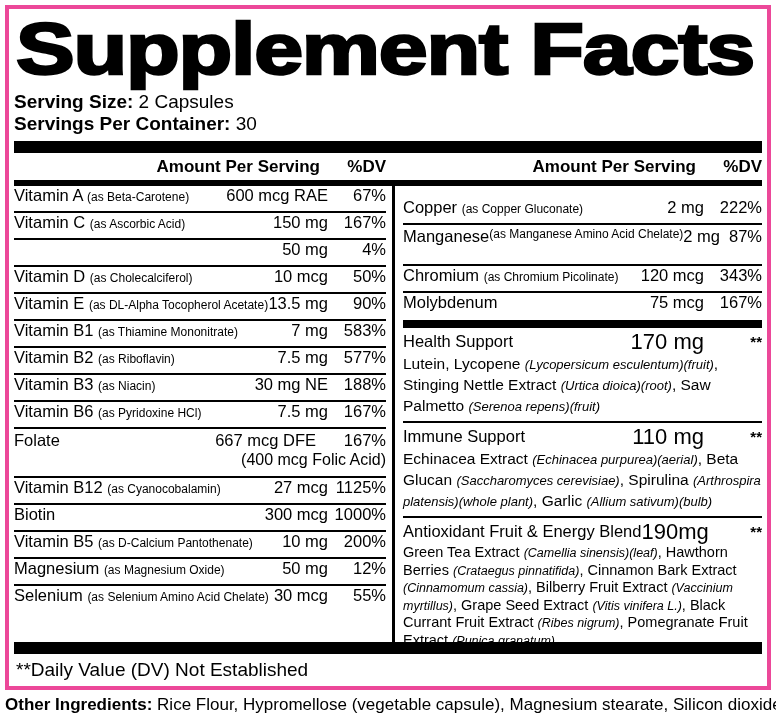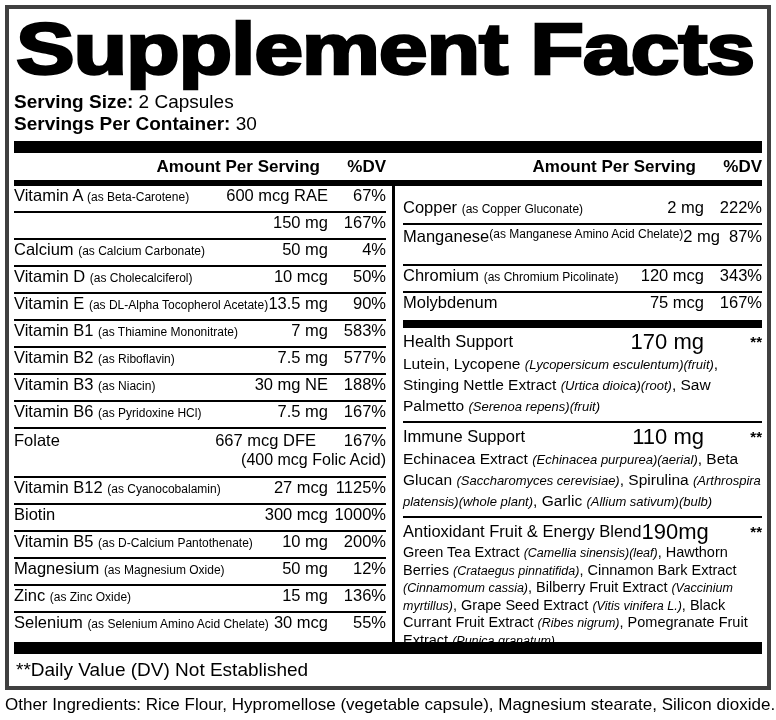--- a/index.html
+++ b/index.html
@@ -3,21 +3,21 @@
 <meta charset="utf-8">
 <style>
   html, body { margin: 0; padding: 0; background: #ffffff; }
   body {
     width: 776px; height: 720px; position: relative; overflow: hidden;
     font-family: "Liberation Sans", sans-serif; color: #000;
     -webkit-font-smoothing: antialiased;
   }
   .label-box {
     position: absolute; left: 5px; top: 5px; width: 766px; height: 685px;
-    border: 4px solid #404040; box-sizing: border-box; padding: 0 5px; background: #fff;
+    border: 4px solid #ec4899; box-sizing: border-box; padding: 0 5px; background: #fff;
   }
   .title-svg { display: block; margin-top: 2px; }
   .serving-line { font-size: 19px; line-height: 22px; font-weight: bold; }
   .serving-line .val { font-weight: normal; }
   .bar { background: #000; width: 100%; }
   .bar-12 { height: 12px; }
   .bar-6 { height: 6px; }
   .bar-8 { height: 8px; }
   .hdr-row { display: flex; width: 100%; }
   .hdr-col { display: flex; align-items: flex-end; box-sizing: border-box; padding: 4px 0 3px 0; }
@@ -53,21 +53,21 @@
   .blend-dv { width: 24px; text-align: right; font-size: 15px; font-weight: bold; }
   .blend-desc { margin: 0; font-size: 15.5px; line-height: 20px; white-space: normal; }
   .blend-desc .lat { font-style: italic; font-size: 13px; }
   .blend.compact .blend-desc { font-size: 14.5px; line-height: 16.5px; }
   .blend.compact .blend-desc .lat { font-size: 12.5px; }
   .footnote { font-size: 19px; padding: 5px 2px 0 2px; }
   .other-ing {
     position: absolute; left: 5px; top: 695px; width: 766px;
     font-size: 17px; line-height: 20px; white-space: nowrap;
   }
-  .other-ing .lbl { font-weight: normal; }
+  .other-ing .lbl { font-weight: bold; }
 </style>
 </head>
 <body>
 
 <div class="label-box">
 
   <svg class="title-svg" width="748" height="80">
     <text x="2" y="63" textLength="738" lengthAdjust="spacingAndGlyphs" style="font-family:'Liberation Sans',sans-serif; font-weight:bold; font-size:72px; fill:#000; stroke:#000; stroke-width:2.5px; letter-spacing:-1px;">Supplement Facts</text>
   </svg>
 
@@ -90,25 +90,25 @@
   <div class="bar bar-6"></div>
 
   <div class="table-area">
     <div class="col-left" id="left-rows">
         <div class="nrow">
           <span class="nname">Vitamin A <span class="nform">(as Beta-Carotene)</span></span>
           <span class="namount">600 mcg RAE</span>
           <span class="ndv">67%</span>
         </div>
         <div class="nrow">
+          <span class="nname">Vitamin C <span class="nform">(as Ascorbic Acid)</span></span>
           <span class="namount">150 mg</span>
           <span class="ndv">167%</span>
         </div>
         <div class="nrow">
-          <span class="nname">Calcium <span class="nform">(as Calcium Carbonate)</span></span>
           <span class="namount">50 mg</span>
           <span class="ndv">4%</span>
         </div>
         <div class="nrow">
           <span class="nname">Vitamin D <span class="nform">(as Cholecalciferol)</span></span>
           <span class="namount">10 mcg</span>
           <span class="ndv">50%</span>
         </div>
         <div class="nrow">
           <span class="nname">Vitamin E <span class="nform">(as DL-Alpha Tocopherol Acetate)</span></span>
@@ -157,25 +157,20 @@
         </div>
         <div class="nrow">
           <span class="nname">Vitamin B5 <span class="nform">(as D-Calcium Pantothenate)</span></span>
           <span class="namount">10 mg</span>
           <span class="ndv">200%</span>
         </div>
         <div class="nrow">
           <span class="nname">Magnesium <span class="nform">(as Magnesium Oxide)</span></span>
           <span class="namount">50 mg</span>
           <span class="ndv">12%</span>
-        </div>
-        <div class="nrow">
-          <span class="nname">Zinc <span class="nform">(as Zinc Oxide)</span></span>
-          <span class="namount">15 mg</span>
-          <span class="ndv">136%</span>
         </div>
         <div class="nrow last">
           <span class="nname">Selenium <span class="nform">(as Selenium Amino Acid Chelate)</span></span>
           <span class="namount">30 mcg</span>
           <span class="ndv">55%</span>
         </div>
       </div>
     <div class="col-divider"></div>
     <div class="col-right">
       <div id="right-rows">

